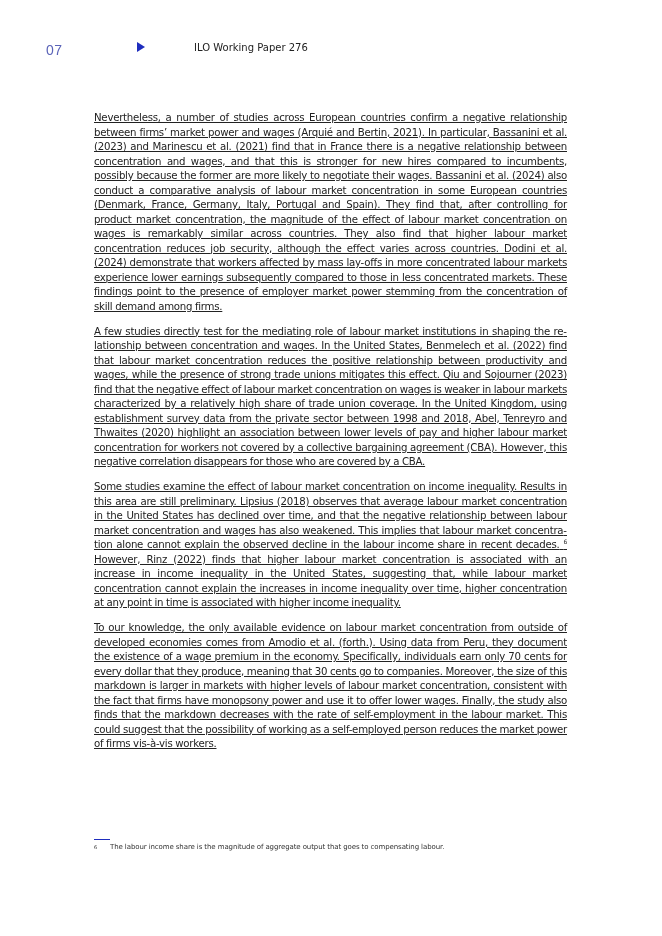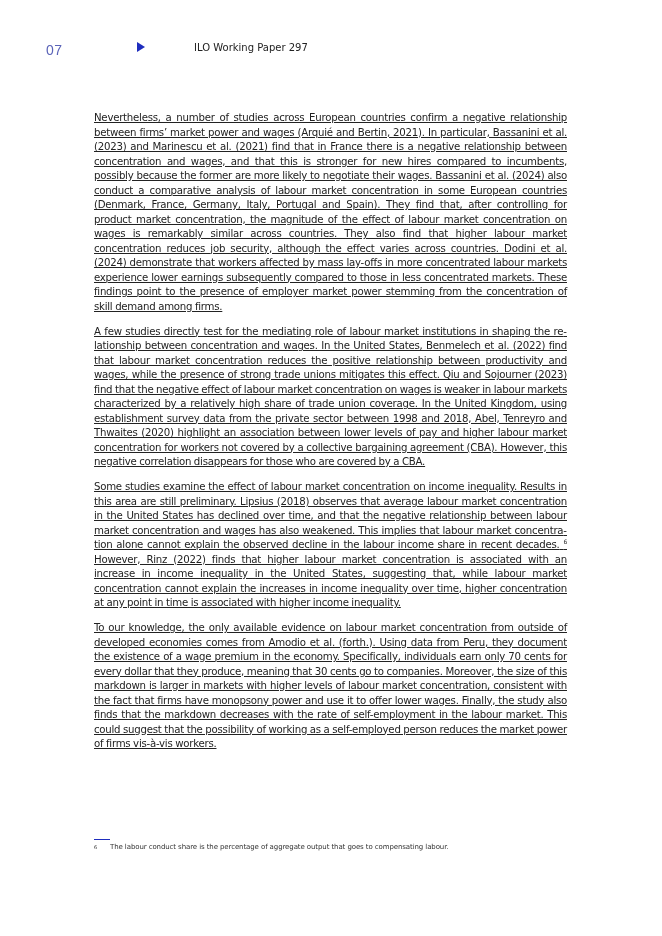--- a/index.html
+++ b/index.html
@@ -89,21 +89,21 @@
       vertical-align: top;
       line-height: 8px;
     }
   </style>
 </head>
 <body>
 
 <header class="page-header">
   <span class="page-number">07</span>
   <span class="triangle-icon"></span>
-  <span class="doc-title">ILO Working Paper 297</span>
+  <span class="doc-title">ILO Working Paper 276</span>
 </header>
 
 <main class="content">
   <p>
     <span>Nevertheless, a number of studies across European countries confirm a negative relationship between firms’ market power and wages (Arquié and Bertin, 2021). In particular, Bassanini et al. (2023) and Marinescu et al. (2021) find that in France there is a negative relationship between con­centration and wages, and that this is stronger for new hires compared to incumbents, possibly because the former are more likely to negotiate their wages. Bassanini et al. (2024) also conduct a comparative analysis of labour market concentration in some European countries (Denmark, France, Germany, Italy, Portugal and Spain). They find that, after controlling for product market concentration, the magnitude of the effect of labour market concentration on wages is remark­ably similar across countries. They also find that higher labour market concentration reduces job security, although the effect varies across countries. Dodini et al. (2024) demonstrate that work­ers affected by mass lay-offs in more concentrated labour markets experience lower earnings subsequently compared to those in less concentrated markets. These findings point to the pres­ence of employer market power stemming from the concentration of skill demand among firms.</span>
   </p>
   <p>
     <span>A few studies directly test for the mediating role of labour market institutions in shaping the re­lationship between concentration and wages. In the United States, Benmelech et al. (2022) find that labour market concentration reduces the positive relationship between productivity and wag­es, while the presence of strong trade unions mitigates this effect. Qiu and Sojourner (2023) find that the negative effect of labour market concentration on wages is weaker in labour markets characterized by a relatively high share of trade union coverage. In the United Kingdom, using establishment survey data from the private sector between 1998 and 2018, Abel, Tenreyro and Thwaites (2020) highlight an association between lower levels of pay and higher labour market concentration for workers not covered by a collective bargaining agreement (CBA). However, this negative correlation disappears for those who are covered by a CBA.</span>
   </p>
   <p>
@@ -112,14 +112,14 @@
     <span>However, Rinz (2022) finds that higher labour market concentration is associated with an increase in income inequality in the United States, suggesting that, while labour market concentration cannot explain the increases in income inequality over time, higher concentration at any point in time is associated with higher income inequality.</span>
   </p>
   <p>
     <span>To our knowledge, the only available evidence on labour market concentration from outside of developed economies comes from Amodio et al. (forth.). Using data from Peru, they document the existence of a wage premium in the economy. Specifically, individuals earn only 70 cents for every dollar that they produce, meaning that 30 cents go to companies. Moreover, the size of this markdown is larger in markets with higher levels of labour market concentration, consist­ent with the fact that firms have monopsony power and use it to offer lower wages. Finally, the study also finds that the markdown decreases with the rate of self-employment in the labour market. This could suggest that the possibility of working as a self-employed person reduces the market power of firms vis-à-vis workers.</span>
   </p>
 </main>
 
 <div class="footnote-rule"></div>
 <div class="footnote">
   <span class="footnote-mark">6</span>
-  <span class="footnote-text">The labour conduct share is the percentage of aggregate output that goes to compensating labour.</span>
+  <span class="footnote-text">The labour income share is the magnitude of aggregate output that goes to compensating labour.</span>
 </div>
 
 </body></html>

